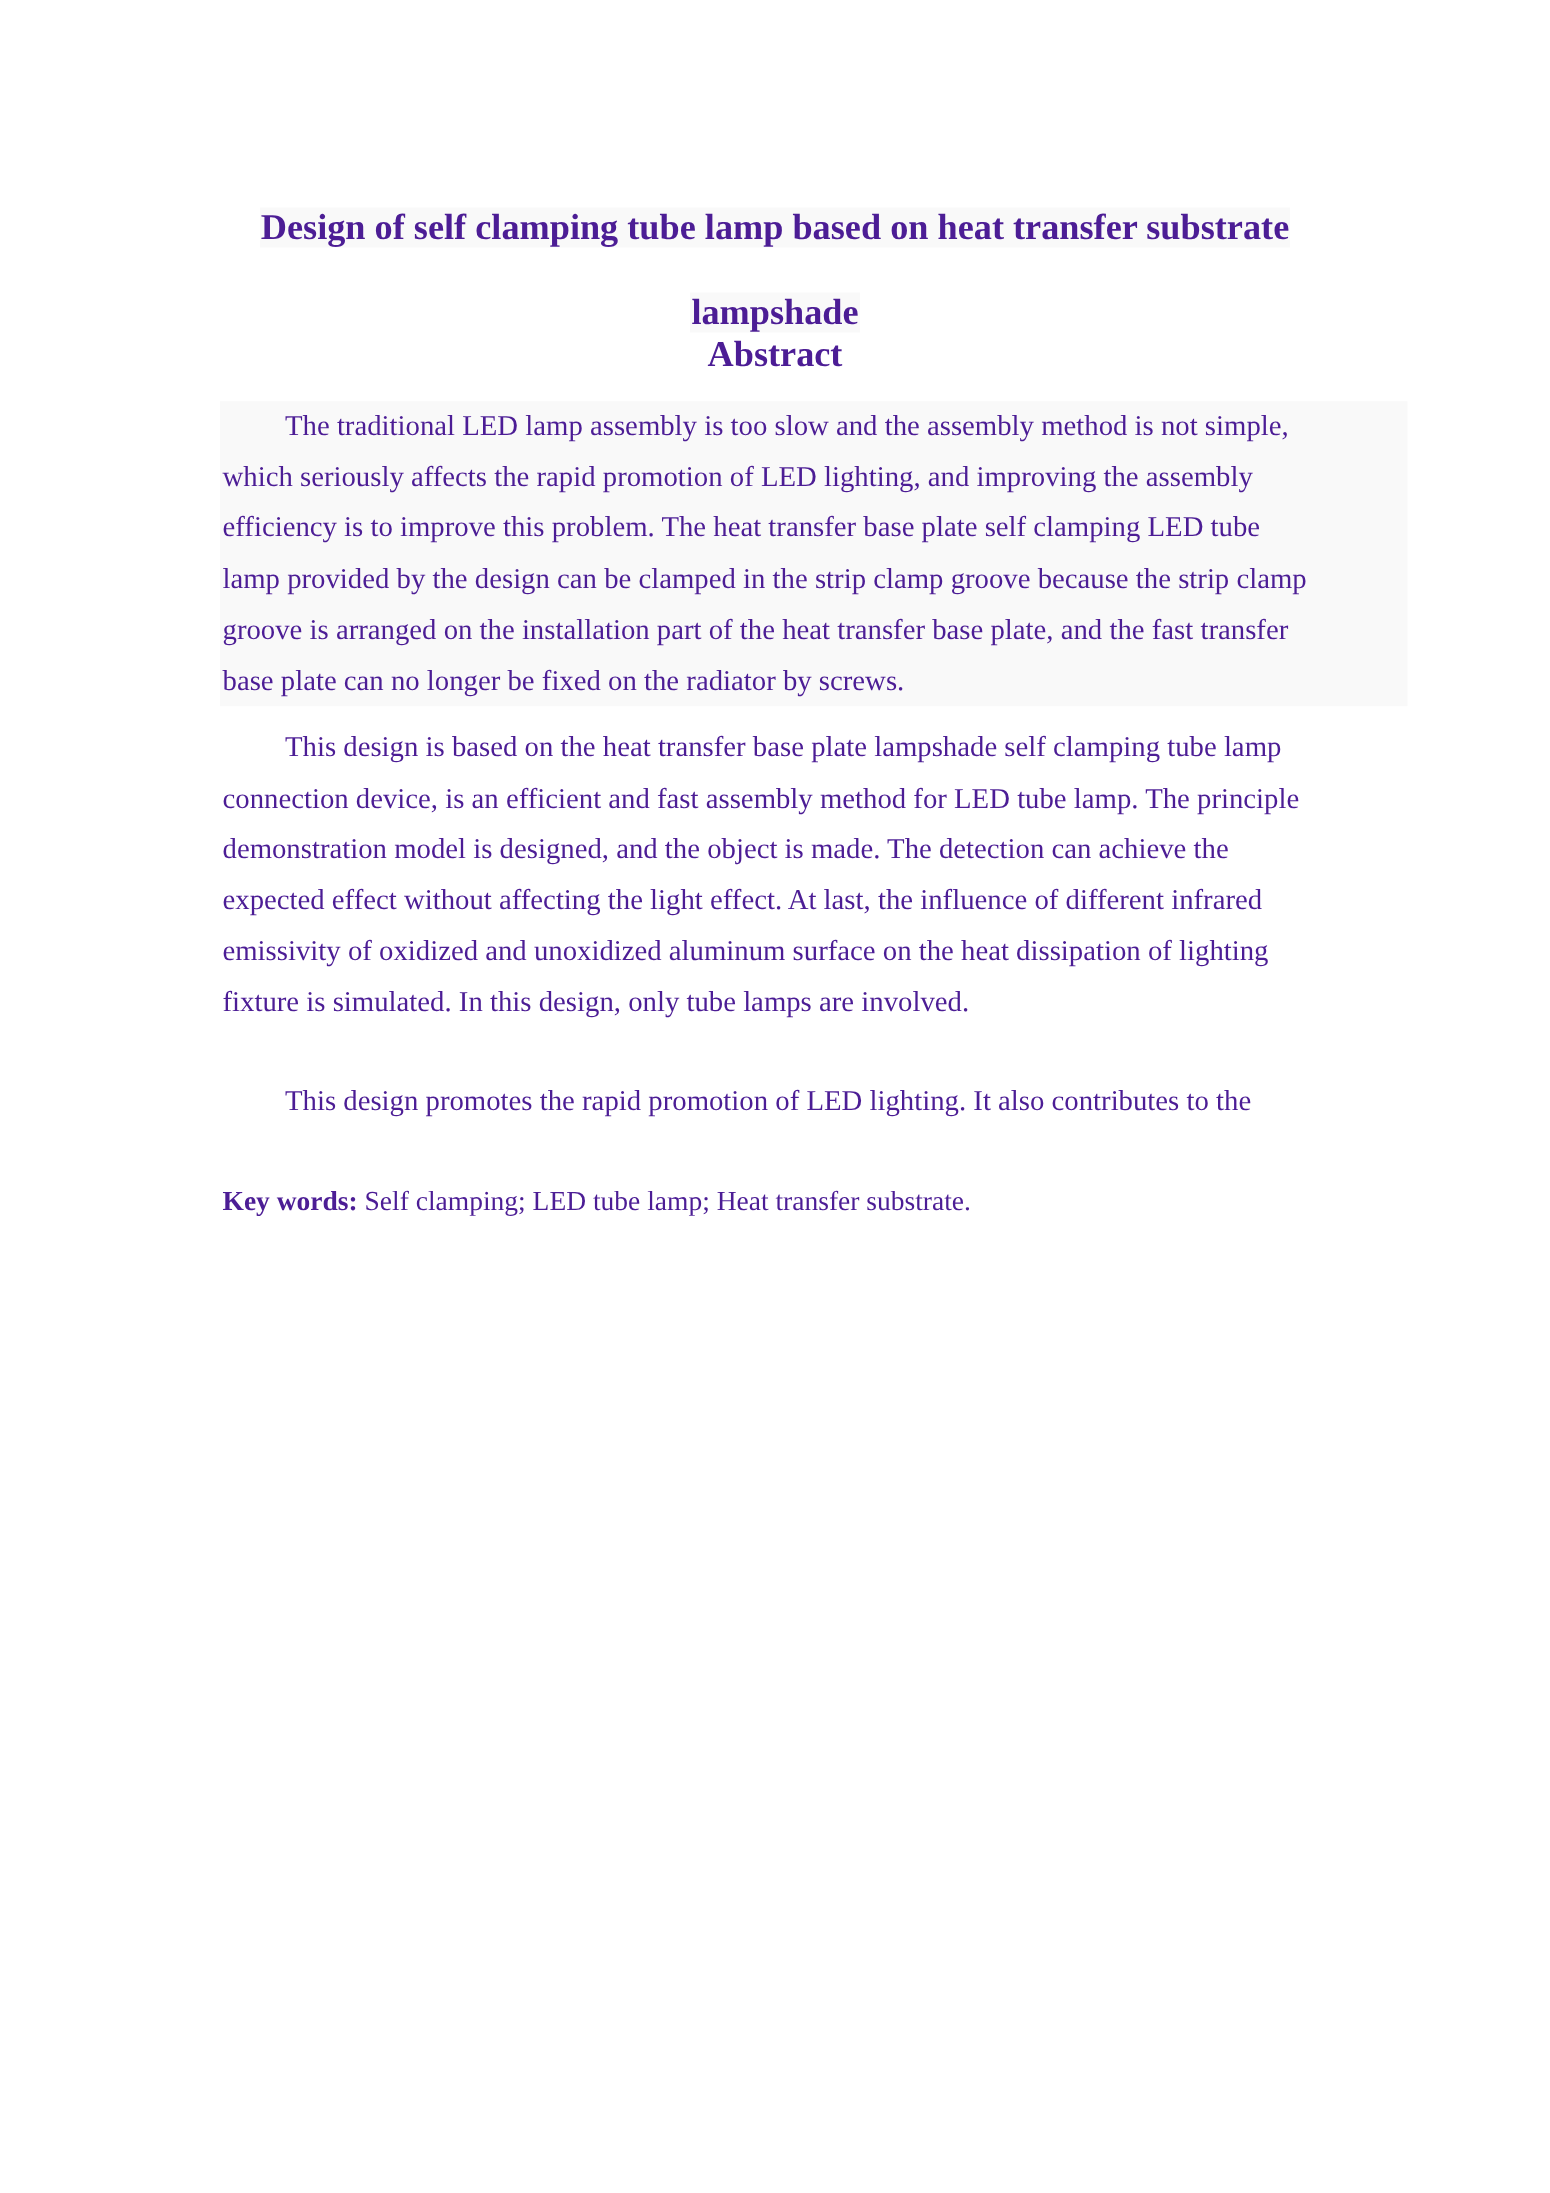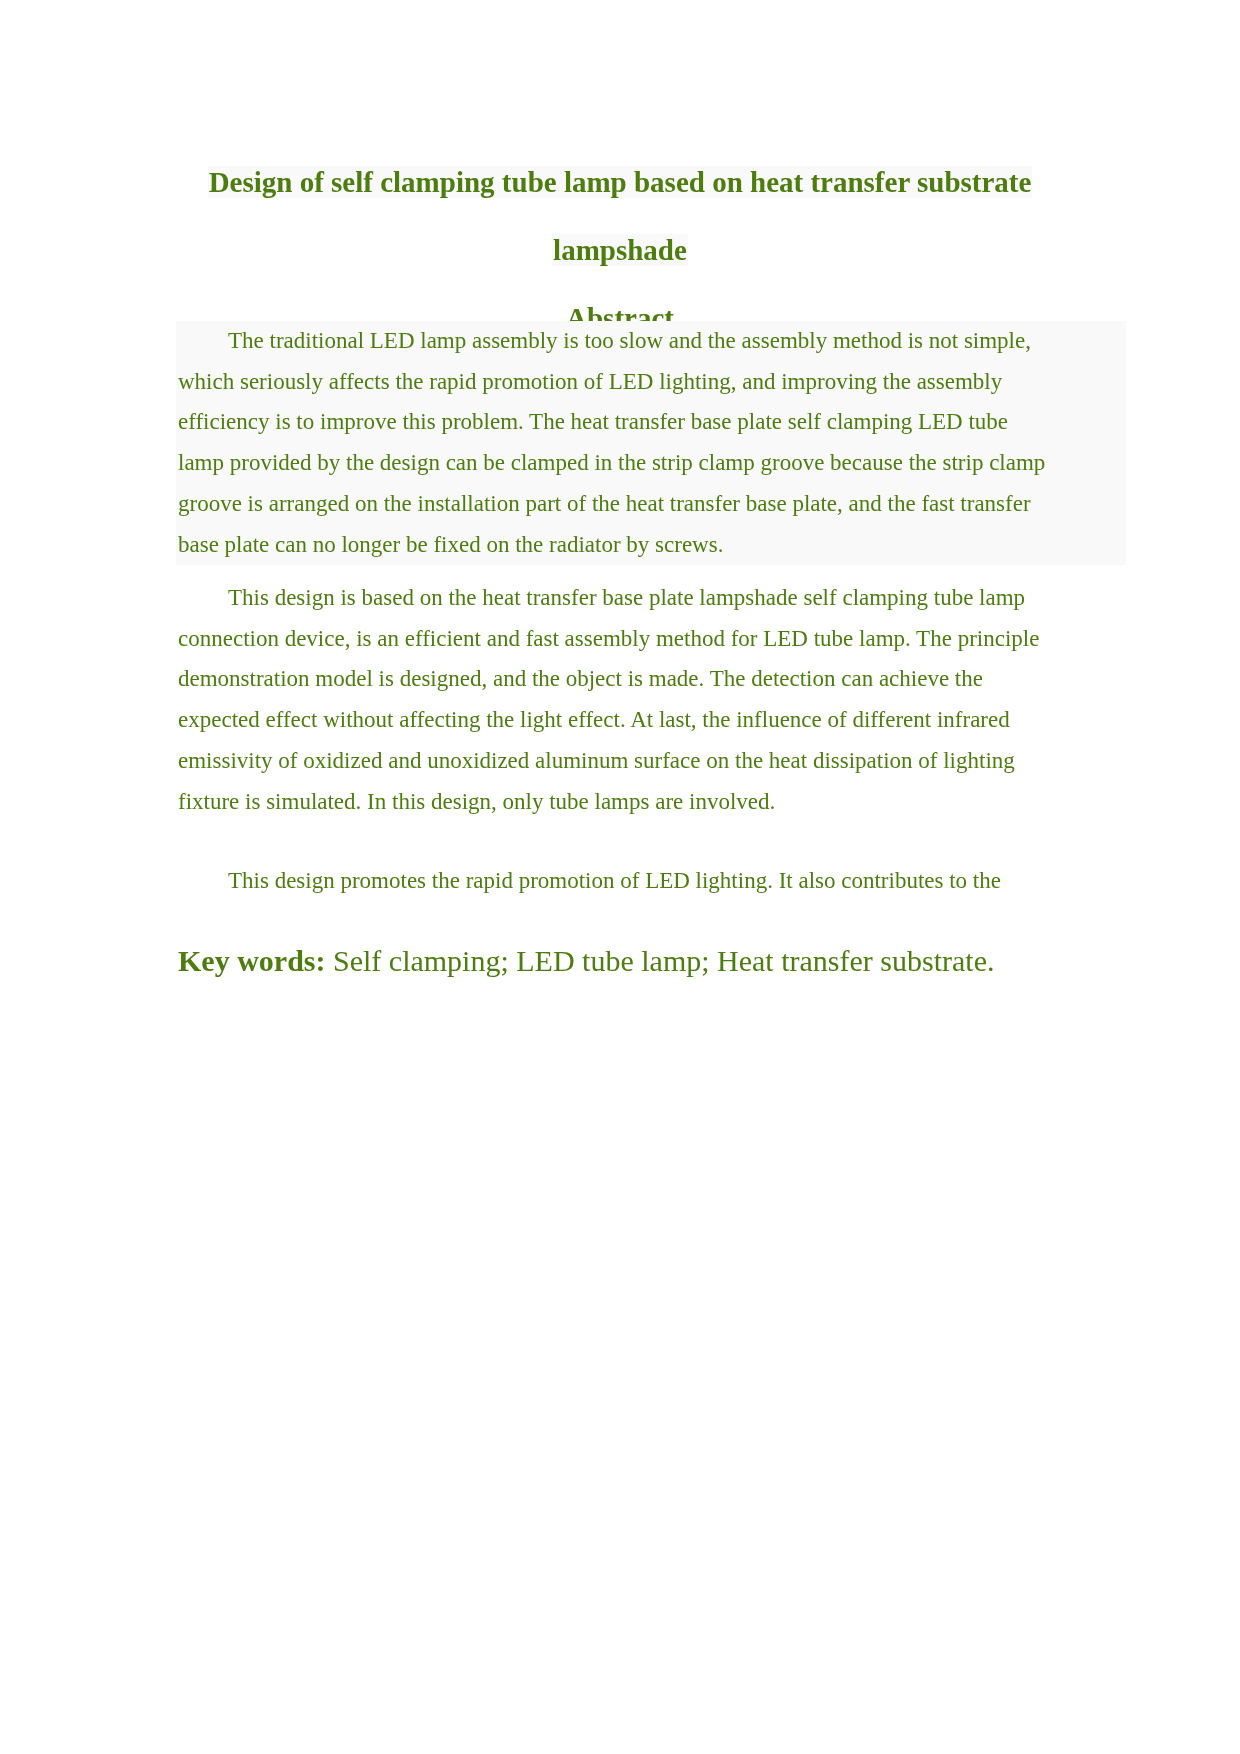--- a/index.html
+++ b/index.html
@@ -1,39 +1,39 @@
 <!DOCTYPE html>
 <html><head>
 <meta charset="utf-8">
 <style>
   html, body { margin: 0; padding: 0; background: #ffffff; }
   body { width: 1240px; height: 1754px; position: relative; overflow: hidden; }
   .page { position: absolute; left: 0; top: 0; width: 1240px; height: 1754px; background: #fff; }
-  .serif { font-family: "Liberation Serif", "DejaVu Serif", serif; color: #4d7c0f; }
+  .serif { font-family: "Liberation Serif", "DejaVu Serif", serif; color: #4c1d95; }
   .title {
     position: absolute; left: 0; width: 1240px; text-align: center;
     font-weight: bold; font-size: 29px; line-height: 44px;
   }
   .title .hl { background: #f9f9f9; padding: 0 1px; }
   #title1 { top: 160px; }
   #title2 { top: 204px; margin-top: 24px; }
   .abstract-head {
     position: absolute; top: 264px; left: 0; width: 1240px; text-align: center;
-    font-weight: bold; font-size: 29px; line-height: 40px; margin-top: 34px;
+    font-weight: bold; font-size: 29px; line-height: 40px;
   }
   .body-block {
     position: absolute; left: 178px; width: 950px;
     font-size: 23px; line-height: 40.7px; text-align: left;
   }
   .para1 { top: 321px; background: #f9f9f9; width: 948px; left: 176px; padding-left: 2px; }
   .line { display: block; white-space: nowrap; }
   .indent { padding-left: 50px; }
   .para2 { top: 578px; }
   .para3 { top: 861px; line-height: 40.7px; }
-  .keywords { position: absolute; left: 178px; top: 943px; font-size: 30px; line-height: 36px; white-space: nowrap; }
+  .keywords { position: absolute; left: 178px; top: 943px; font-size: 22px; line-height: 36px; white-space: nowrap; }
   .kw-label { font-weight: bold; }
 </style>
 </head>
 <body>
 
 <div class="page serif">
 
   <div class="title" id="title1">
     <span class="hl">Design of self clamping tube lamp based on heat transfer substrate</span>
   </div>

